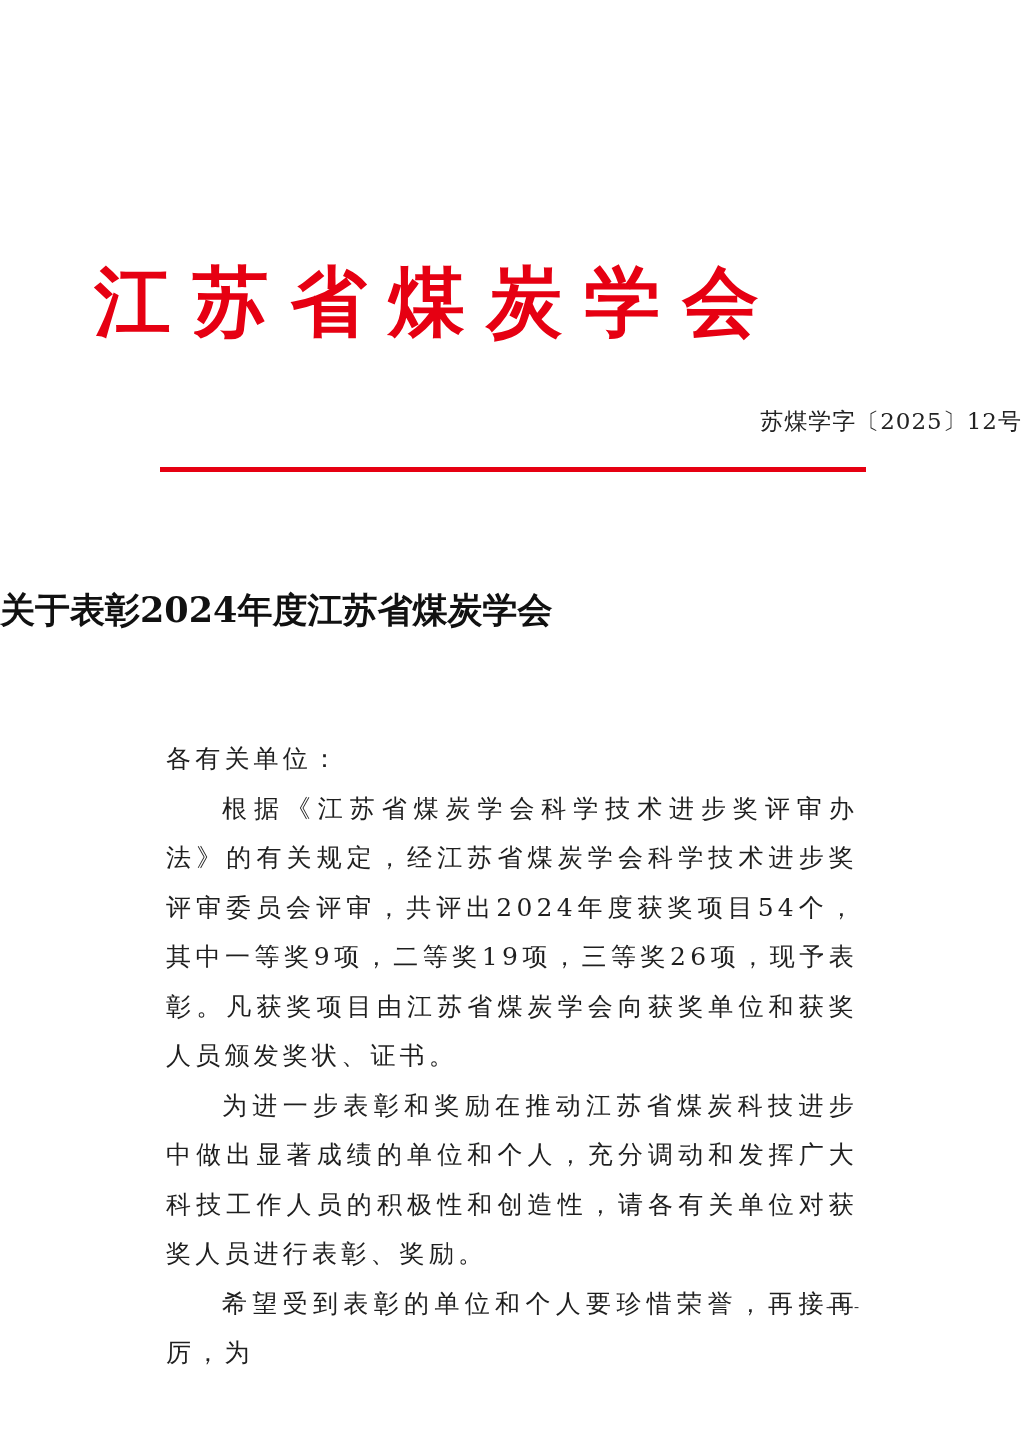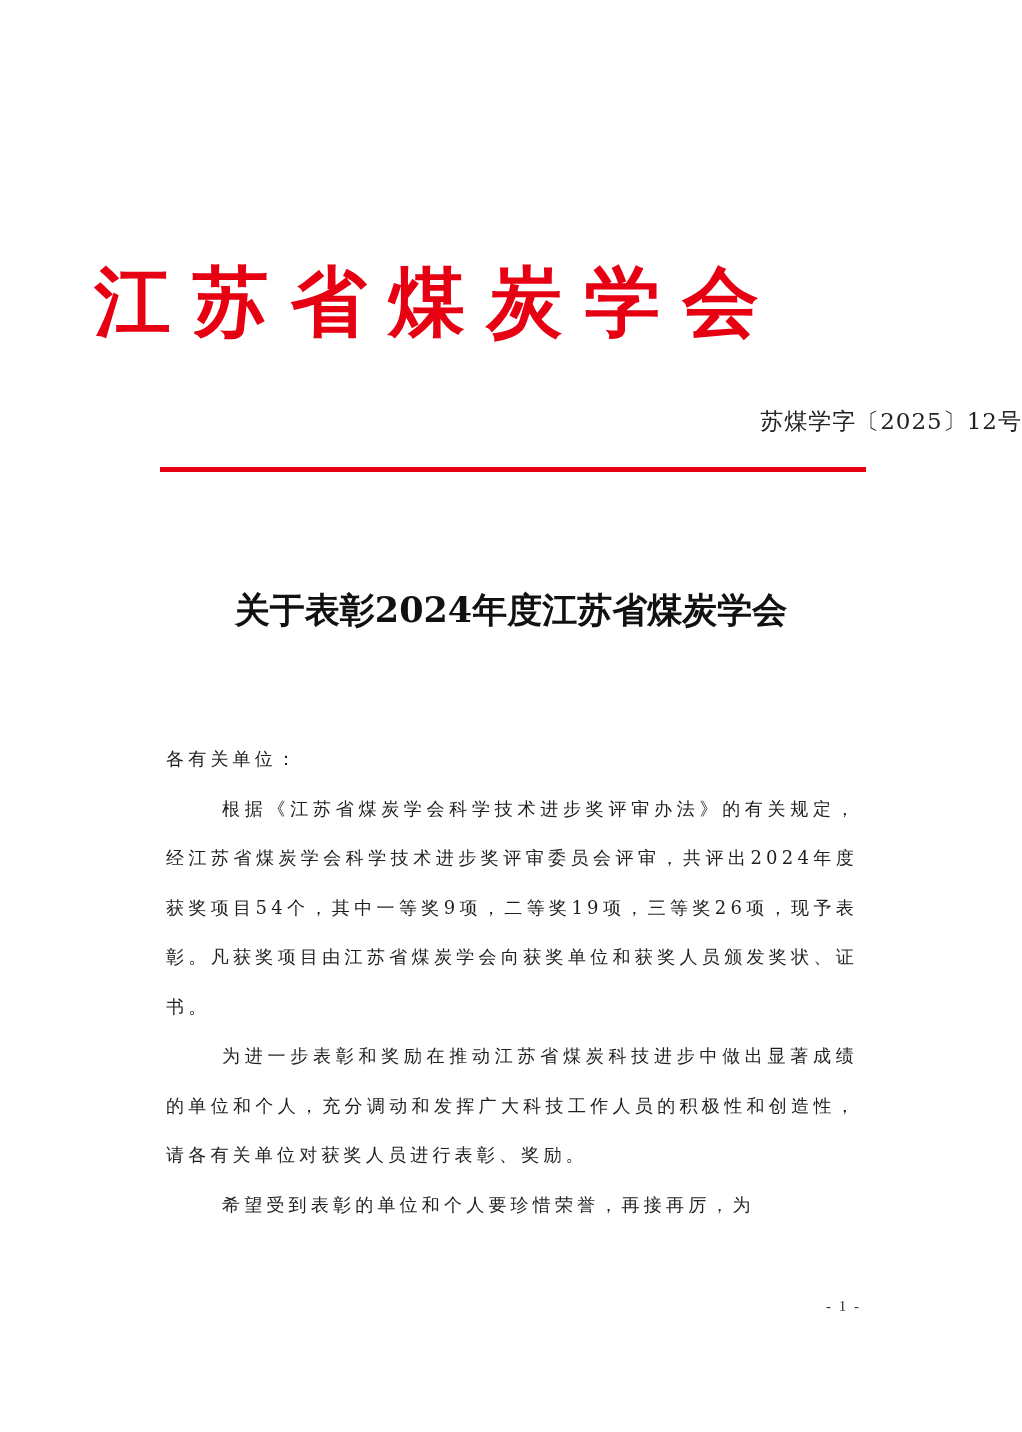--- a/index.html
+++ b/index.html
@@ -54,35 +54,35 @@
     top: 467px;
     width: 706px;
     height: 5px;
     background: #e60012;
   }
   .doc-title {
     position: absolute;
     left: 0;
     width: 1022px;
     top: 584px;
-    text-align: center;
+    text-align: left;
     font-weight: bold;
     font-size: 35px;
     line-height: 52px;
     color: #111;
   }
   .doc-title .line {
     display: block;
   }
   .body-text {
     position: absolute;
     left: 166px;
     width: 692px;
     top: 734px;
-    font-size: 18px;
+    font-size: 25px;
     line-height: 49.5px;
     color: #1f1f1f;
     letter-spacing: 4.2px;
   }
   .body-text p {
     margin: 0;
     text-align: justify;
     text-align-last: left;
   }
   .body-text p.indent {

